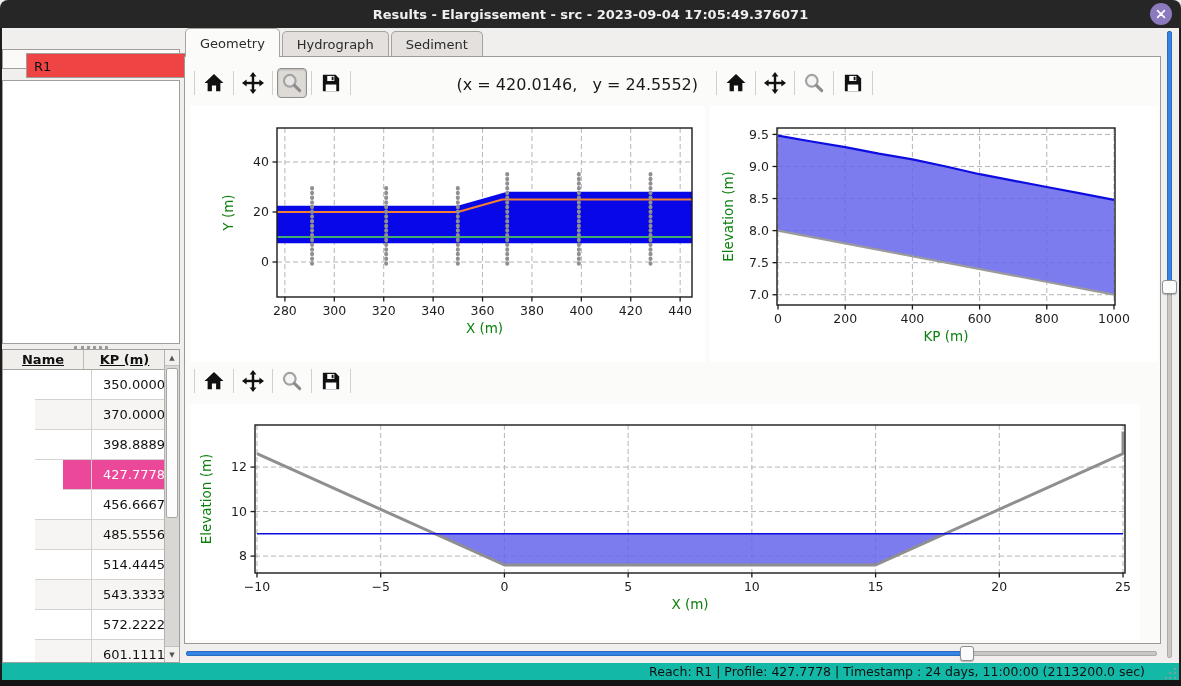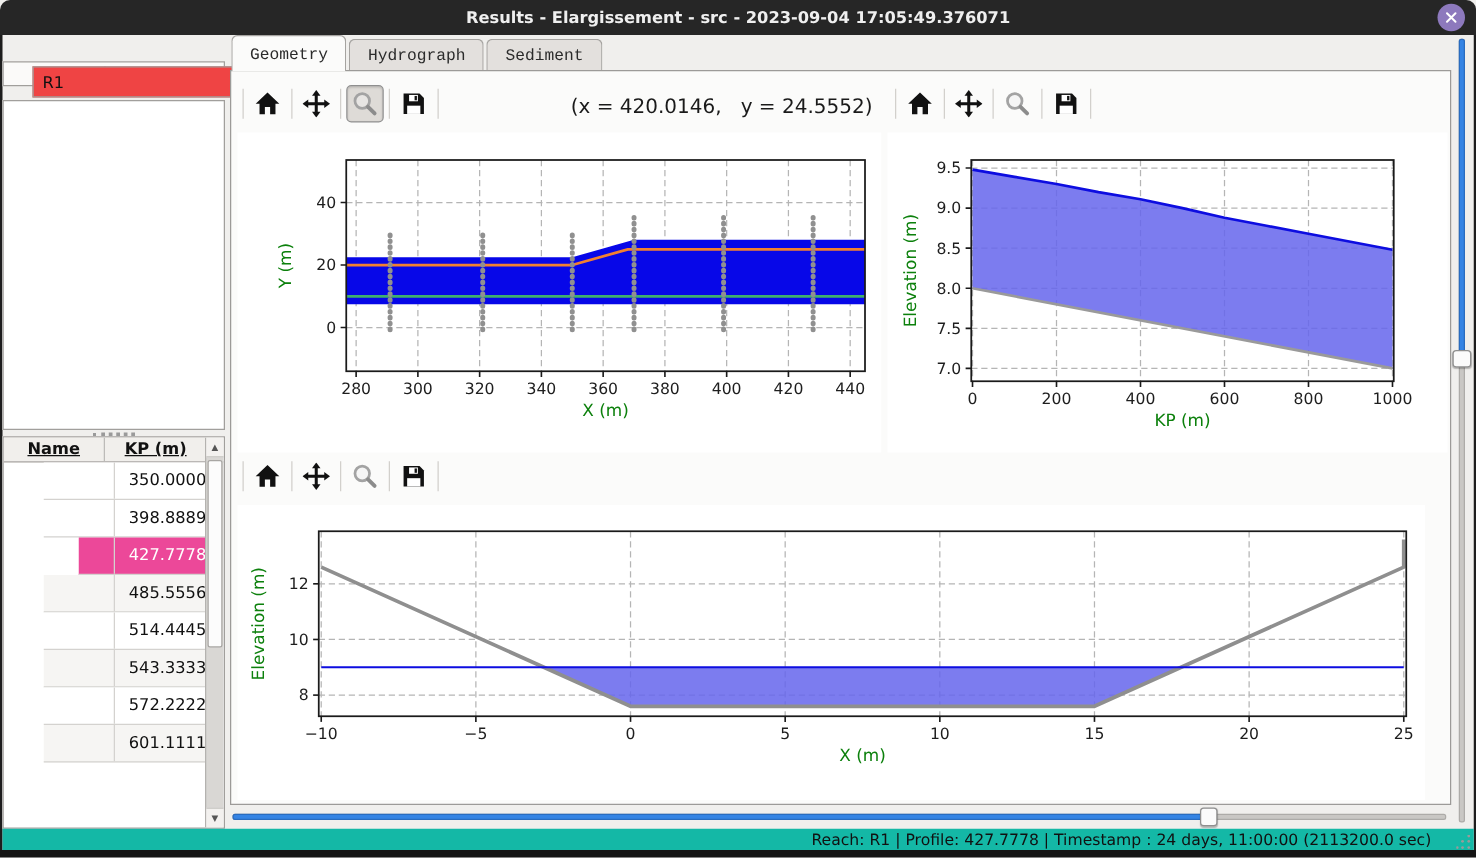--- a/index.html
+++ b/index.html
@@ -40,21 +40,21 @@
   .trow.selected,{background:#3584e4;}
   .trow.selected{background:#ec4899;margin-left:28px;}
   .trow.selected .c-kp{color:#fff;}
   .tscroll{position:absolute;right:0;top:0;width:15px;height:312px;background:#d9d7d4;border-left:1px solid #b4b2af;}
   .sbtn{position:absolute;left:0;width:14px;height:16px;background:#f3f1ef;display:flex;align-items:center;justify-content:center;
         font-size:7px;color:#555;border-bottom:1px solid #c4c2bf;}
   .sbtn.down{bottom:0;top:auto;border-top:1px solid #c4c2bf;border-bottom:none;}
   .sthumb{position:absolute;left:1px;top:18px;width:12px;height:150px;background:#fcfcfc;
           border:1px solid #a8a6a3;border-radius:2px;}
   
-  .tabbar{position:absolute;left:185px;top:28px;display:flex;align-items:flex-end;height:29px;font-family:Liberation Mono, monospace;}
+  .tabbar{position:absolute;left:185px;top:28px;display:flex;align-items:flex-end;height:29px;}
   .tab{height:26px;padding:0 14px;background:#e3e0dd;border:1px solid #a5a3a0;border-bottom:none;
        border-radius:5px 5px 0 0;margin-right:2px;display:flex;align-items:center;font-size:13px;color:#2b2b2b;}
   .tab.active{background:#fbfbfa;height:29px;z-index:3;}
   .frame{position:absolute;left:184px;top:56px;width:977px;height:588px;background:#fbfbfa;border:1px solid #9c9a98;}
   
   .mpl-toolbar{position:absolute;display:flex;align-items:center;height:34px;}
   .tb1{left:194px;top:66px;} .tb2{left:716px;top:66px;} .tb3{left:194px;top:364px;}
   .mpl-btn{width:30px;height:30px;margin:0 4px;border:1px solid transparent;background:transparent;
            border-radius:4px;display:flex;align-items:center;justify-content:center;padding:0;}
   .mpl-btn.checked{background:#dedbd7;border-color:#8f8f8f;box-shadow:inset 0 1px 2px rgba(0,0,0,.18);}
@@ -109,27 +109,35 @@
   <div class="kp-table">
     <div class="kp-head">
       <div class="hc name">Name</div>
       <div class="hc kp">KP (m)</div>
     </div>
     <div class="kp-body" id="kp-tbody">
         <div class="trow">
           <div class="c-name"></div>
           <div class="c-kp">350.0000</div>
         </div>
+        <div class="trow alt">
+          <div class="c-name"></div>
+          <div class="c-kp">370.0000</div>
+        </div>
         <div class="trow">
           <div class="c-name"></div>
           <div class="c-kp">398.8889</div>
         </div>
         <div class="trow alt selected">
           <div class="c-name"></div>
           <div class="c-kp">427.7778</div>
+        </div>
+        <div class="trow">
+          <div class="c-name"></div>
+          <div class="c-kp">456.6667</div>
         </div>
         <div class="trow alt">
           <div class="c-name"></div>
           <div class="c-kp">485.5556</div>
         </div>
         <div class="trow">
           <div class="c-name"></div>
           <div class="c-kp">514.4445</div>
         </div>
         <div class="trow alt">

